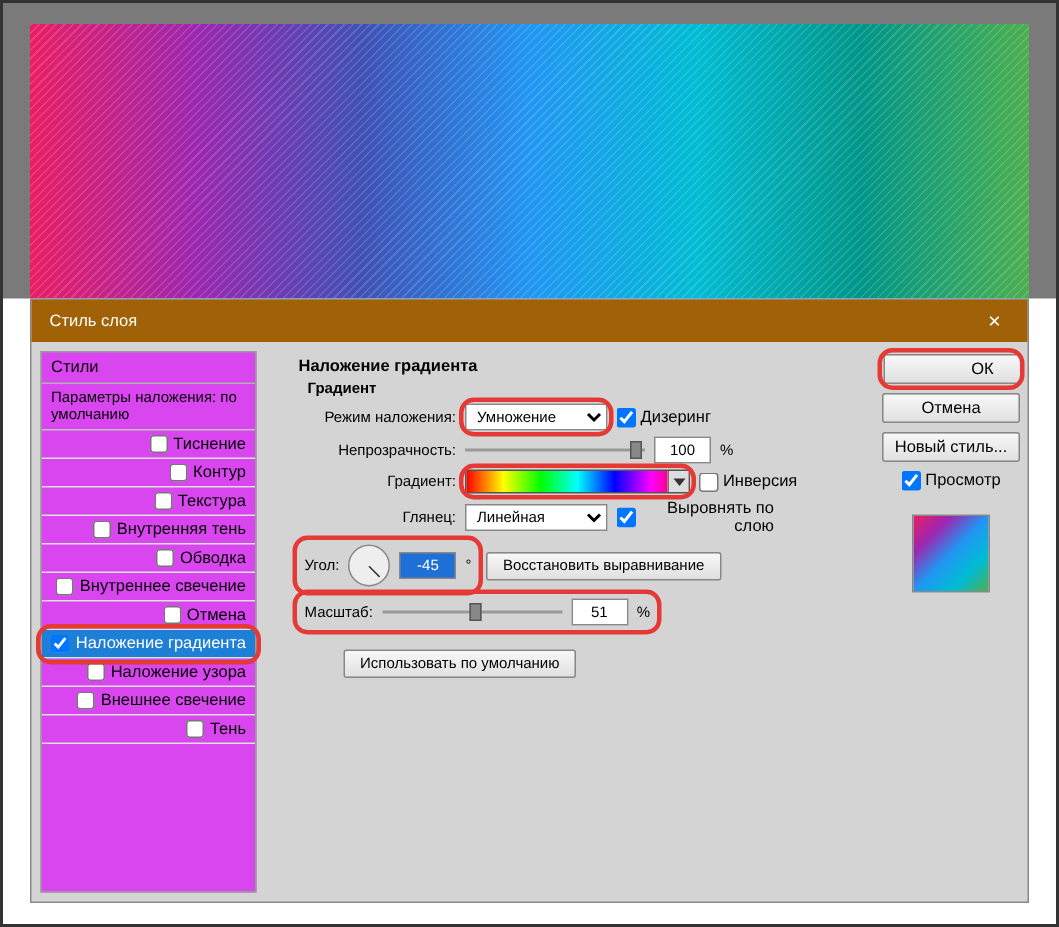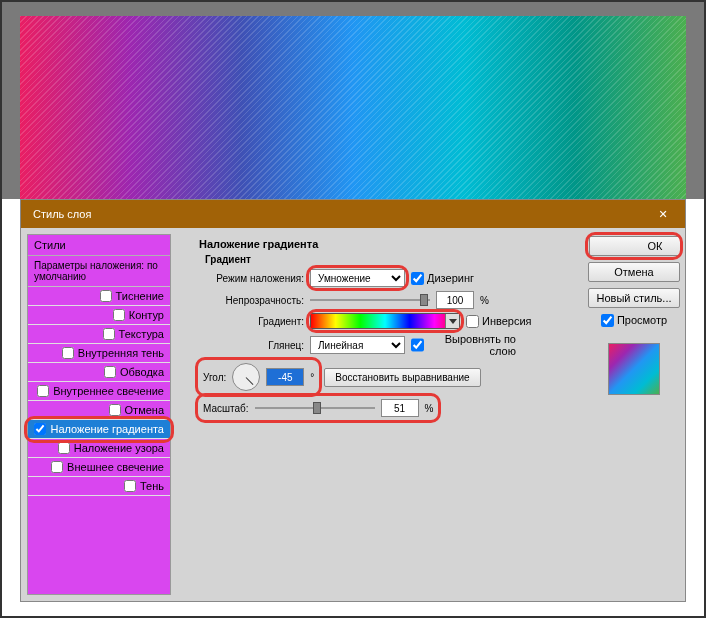--- a/index.html
+++ b/index.html
@@ -181,20 +181,21 @@
           <div class="slider">
             <div class="slider-track"></div>
             <div class="slider-thumb" style="left:58px;"></div>
           </div>
           <input class="num-input" type="text" value="51" style="">
           <span class="unit">%</span>
         </span>
       </div>
 
       <div class="row" style="margin-top:14px; gap:10px; padding-left:30px;">
+        <button class="wide-btn">Использовать по умолчанию</button>
       </div>
     </div>
 
     <div class="right">
       <span class="hl-red" style="display:block; width:100%;">
         <div class="btn ok">ОК</div>
       </span>
       <div class="btn">Отмена</div>
       <div class="btn">Новый стиль...</div>
       <label class="ck">

